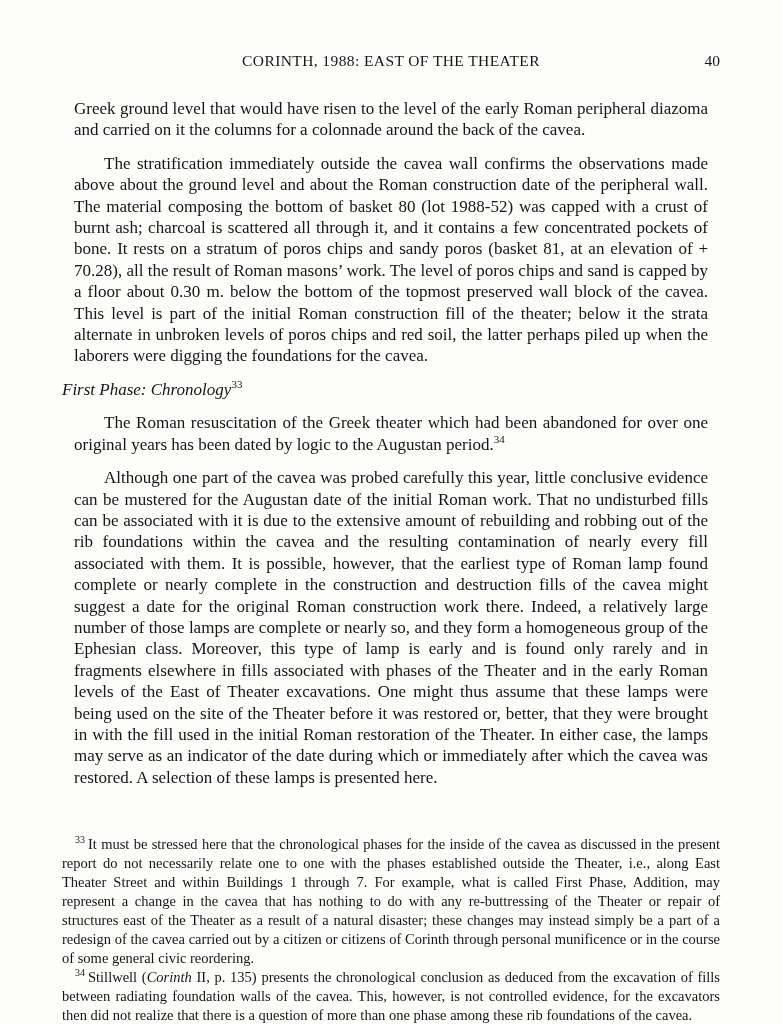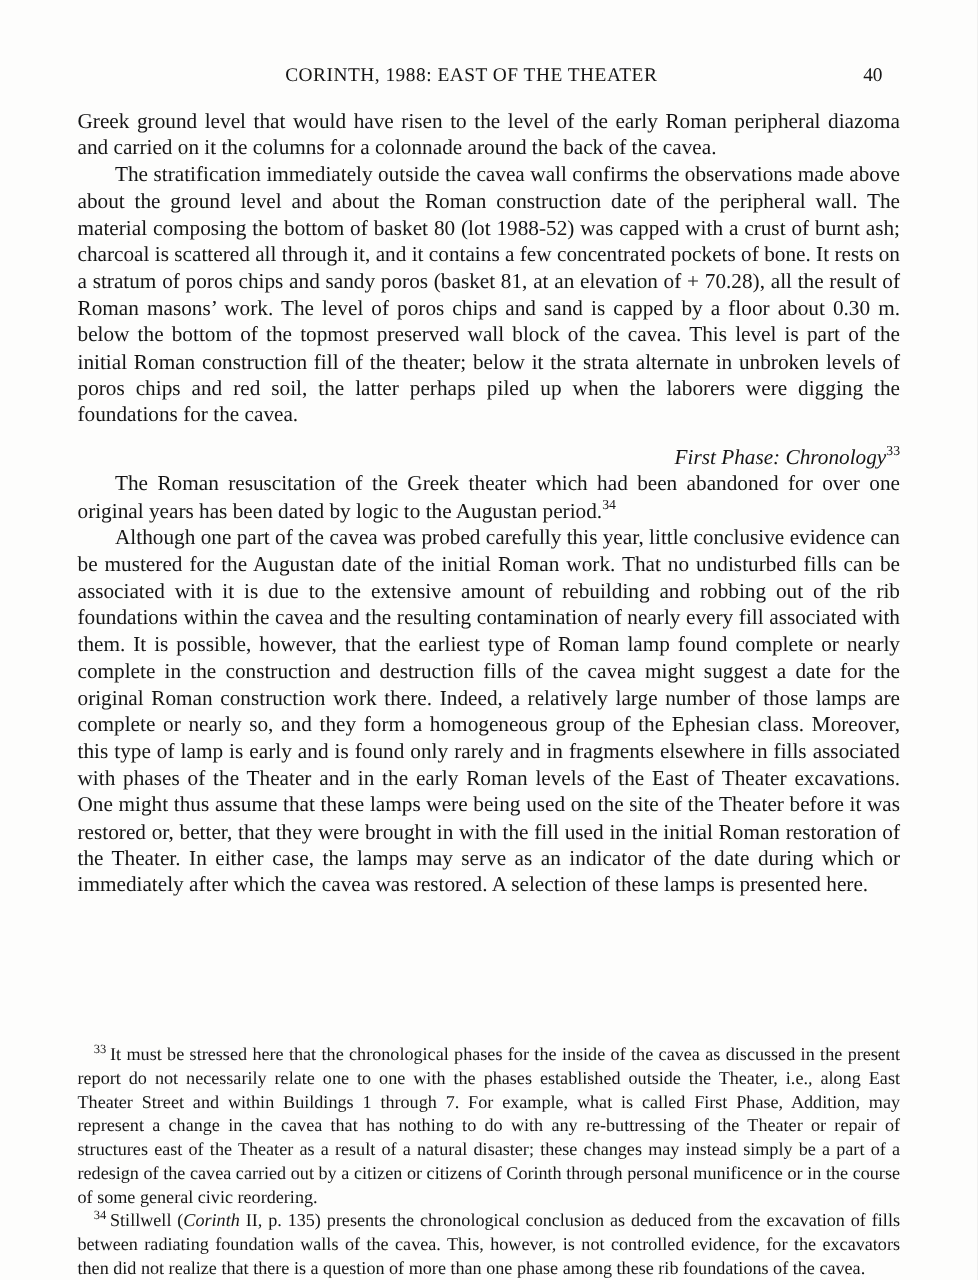--- a/index.html
+++ b/index.html
@@ -12,21 +12,21 @@
     width: 782px;
     height: 1024px;
     background: #fdfdfc;
     color: #151515;
     font-family: "Liberation Serif", "DejaVu Serif", serif;
     overflow: hidden;
   }
   .running-header {
     position: absolute;
     top: 52px;
-    left: 48px;
+    left: 62px;
     width: 658px;
     height: 20px;
     font-size: 15.5px;
     letter-spacing: 0.4px;
     text-align: center;
   }
   .page-number {
     position: absolute;
     right: 0;
     top: 0;
@@ -35,33 +35,33 @@
   .body-text {
     position: absolute;
     top: 86px;
     left: 62px;
     width: 658px;
     font-size: 17px;
     line-height: 21.4px;
     text-align: justify;
   }
   .para {
-    margin: 0;
+    margin: 12px;
     padding: 0;
   }
   .para.indent {
     text-indent: 30px;
   }
   .section-heading {
     margin: 12px 0 0 0;
     padding: 0;
     font-size: 17px;
     font-weight: normal;
     font-style: italic;
-    text-align: right;
+    text-align: left;
   }
   .fn-ref {
     font-style: normal;
     font-size: 11px;
     line-height: 0;
     vertical-align: super;
   }
   .footnotes {
     position: absolute;
     top: 835px;

